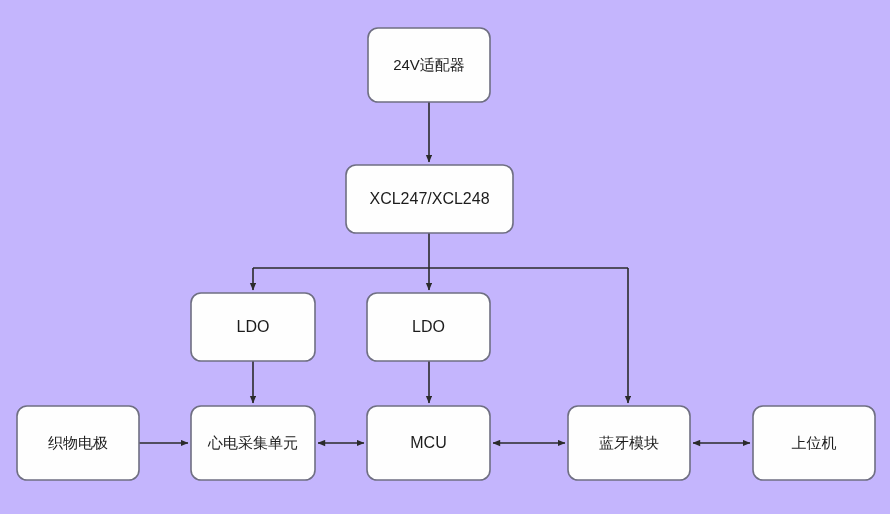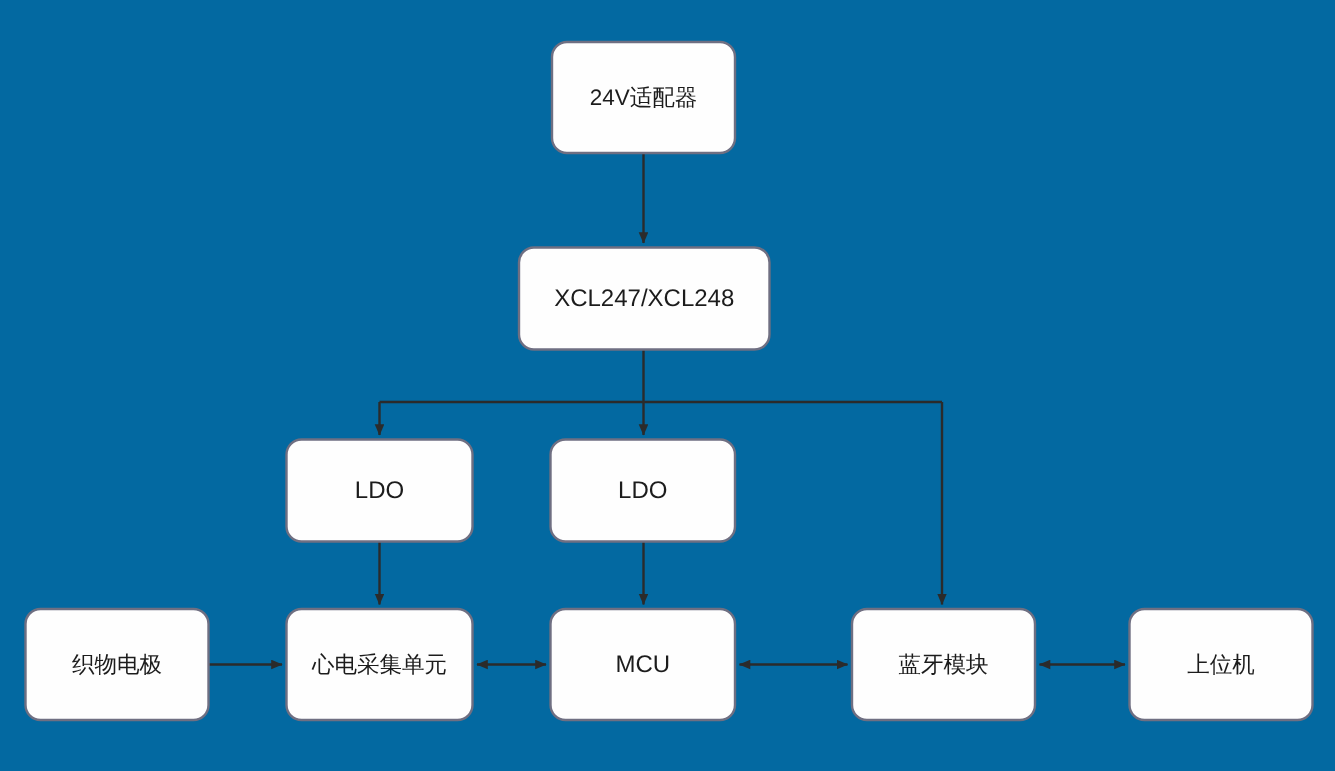--- a/index.html
+++ b/index.html
@@ -10,21 +10,21 @@
   body {
     width: 890px;
     height: 514px;
     font-family: "Liberation Sans", "DejaVu Sans", sans-serif;
     overflow: hidden;
   }
   #diagram-root {
     position: relative;
     width: 890px;
     height: 514px;
-    background: #0369a1;
+    background: #c4b5fd;
   }
   svg#diagram-canvas {
     position: absolute;
     top: 0;
     left: 0;
     width: 890px;
     height: 514px;
   }
   .node-box {
     fill: #fefefe;

